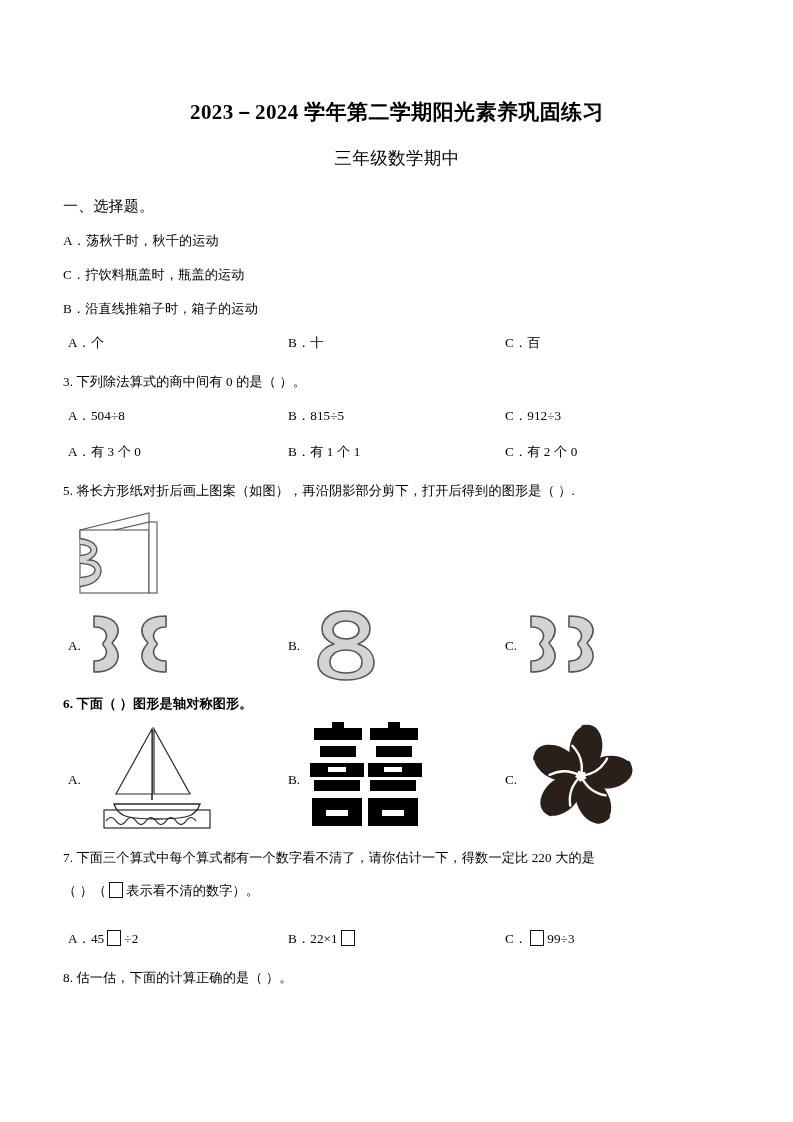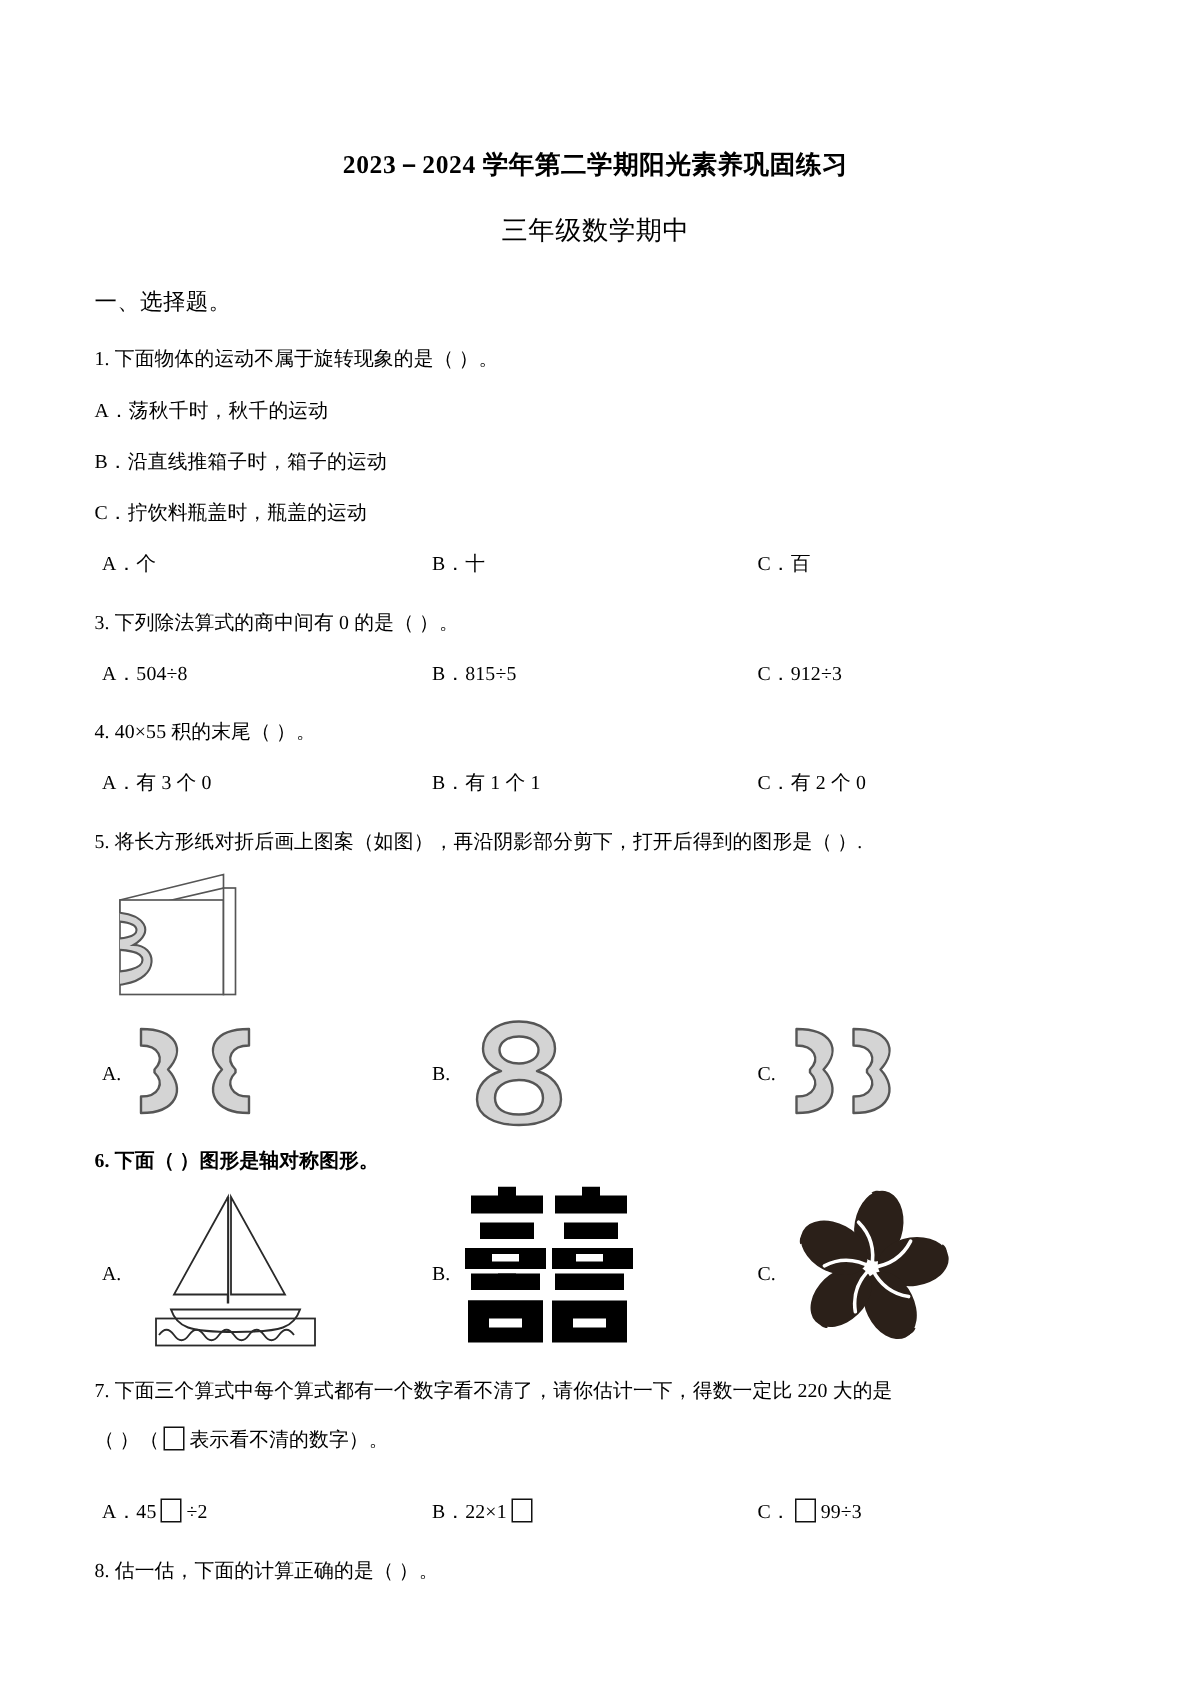--- a/index.html
+++ b/index.html
@@ -26,21 +26,21 @@
     position: absolute;
     left: 63px;
     top: 0;
     width: 668px;
   }
 
   
   .title-main {
     text-align: center;
     font-weight: bold;
-    font-size: 17px;
+    font-size: 21px;
     letter-spacing: 0.4px;
     margin-top: 100px;
     line-height: 1.2;
   }
   .title-sub {
     text-align: center;
     font-weight: normal;
     font-size: 17.5px;
     letter-spacing: 0.4px;
     margin-top: 23px;
@@ -113,39 +113,37 @@
 <body>
 
 <div class="page">
   <div class="doc">
 
     <div class="title-main">2023－2024 学年第二学期阳光素养巩固练习</div>
     <div class="title-sub">三年级数学期中</div>
 
     <div class="section-head">一、选择题。</div>
 
-    <div class="q-stem">1. 下面物体的运动不属于旋转现象的是（      ）。</div>
     <div class="opt-line">A．荡秋千时，秋千的运动</div>
+    <div class="opt-line">C．拧饮料瓶盖时，瓶盖的运动</div>
     <div class="opt-line">B．沿直线推箱子时，箱子的运动</div>
-    <div class="opt-line">C．拧饮料瓶盖时，瓶盖的运动</div>
 
     <div class="opt-row">
       <span class="opt a">A．个</span>
       <span class="opt b">B．十</span>
       <span class="opt c">C．百</span>
     </div>
 
     <div class="q-stem">3. 下列除法算式的商中间有 0 的是（      ）。</div>
     <div class="opt-row">
       <span class="opt a">A．504÷8</span>
       <span class="opt b">B．815÷5</span>
       <span class="opt c">C．912÷3</span>
     </div>
 
-    <div class="q-stem">4. 40×55 积的末尾（      ）。</div>
     <div class="opt-row">
       <span class="opt a">A．有 3 个 0</span>
       <span class="opt b">B．有 1 个 1</span>
       <span class="opt c">C．有 2 个 0</span>
     </div>
 
     <div class="q-stem">5. 将长方形纸对折后画上图案（如图），再沿阴影部分剪下，打开后得到的图形是（        ）.</div>
 
     <div class="fig-row" style="height:96px;">
       <div class="fig-abs" style="left:6px; top:2px;">

